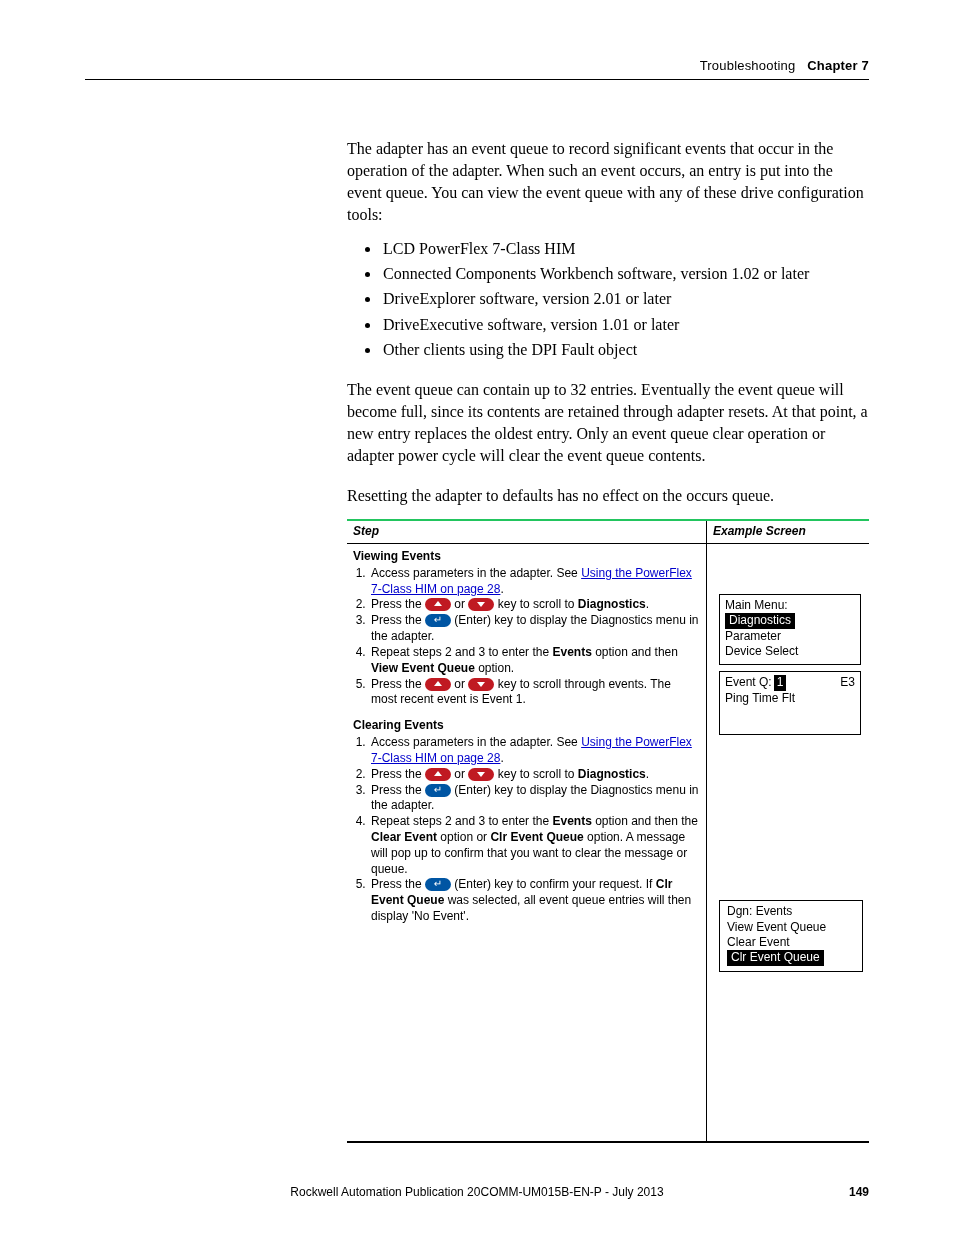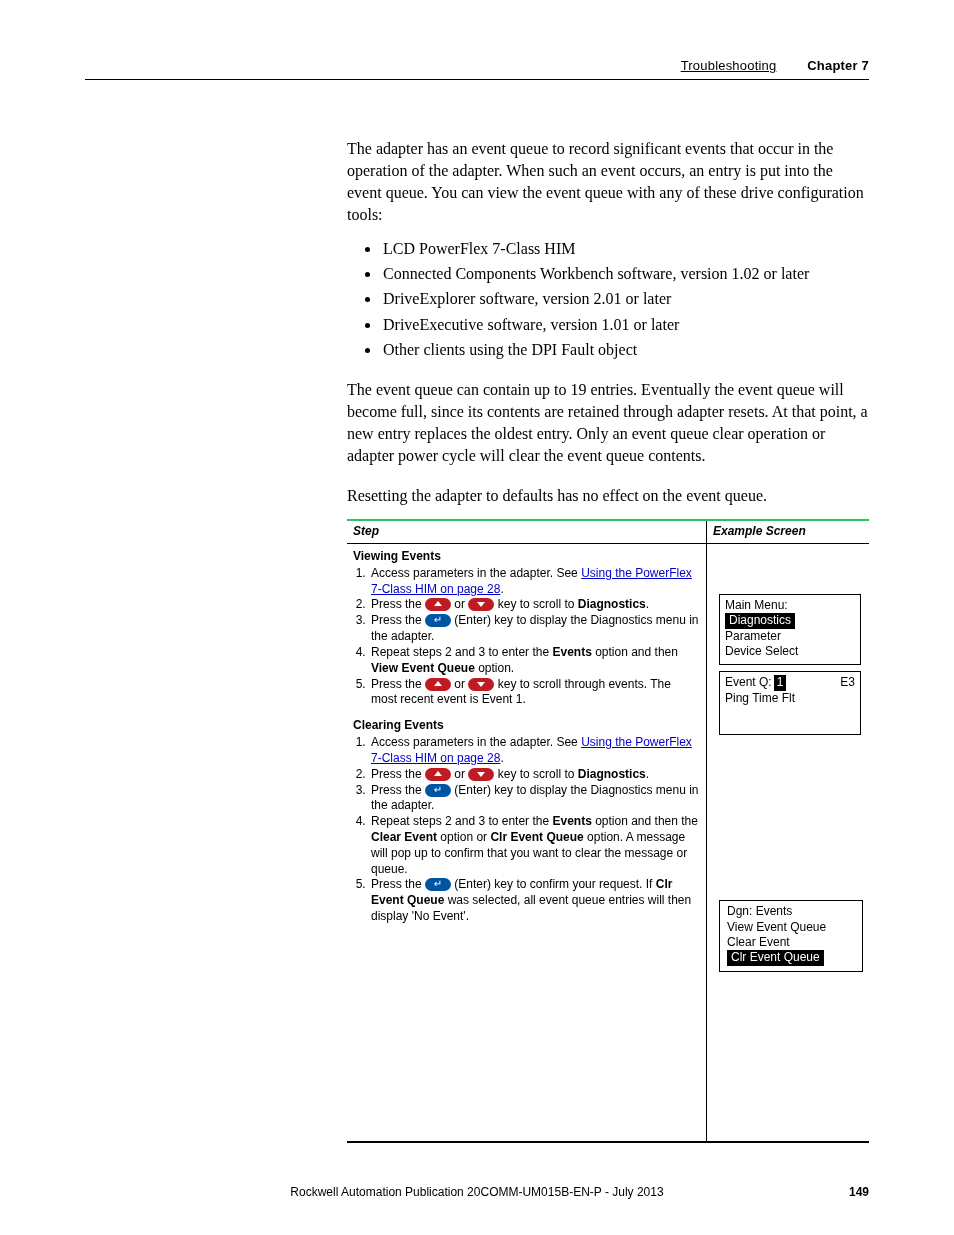--- a/index.html
+++ b/index.html
@@ -1,20 +1,20 @@
 <!DOCTYPE html>
 <html><head>
 <meta charset="utf-8">
 <style>
   @page { size: 954px 1235px; margin: 0; }
   html, body { margin: 0; padding: 0; width: 954px; height: 1235px; background: #fff; font-family: Georgia, 'Times New Roman', serif; color: #000; }
   .page { position: relative; width: 954px; height: 1235px; box-sizing: border-box; padding: 60px 85px 50px 85px; }
   .header { position: absolute; top: 58px; left: 85px; right: 85px; }
   .header-right { text-align: right; font-family: Arial, Helvetica, sans-serif; font-size: 13px; letter-spacing: .2px; }
-  .header-right .sect { font-weight: 400; margin-right: 27px; text-decoration: underline; }
+  .header-right .sect { font-weight: 400; margin-right: 8px; }
   .header-right .chap { font-weight: 700; }
   .header-rule { border: none; border-top: 1px solid #000; margin: 6px 0 0 0; }
   .content { position: absolute; top: 138px; left: 85px; right: 85px; }
   .col-left { float: left; width: 240px; }
   .col-right { margin-left: 262px; }
   .section-heading { font-family: Arial, Helvetica, sans-serif; font-weight: 700; font-size: 22.5px; line-height: 1.25; letter-spacing: .2px; }
   .body { font-size: 16px; line-height: 1.38; }
   .body p { margin: 0 0 12px 0; }
   .bullets { margin: 6px 0 14px 0; padding-left: 34px; }
   .bullets li { margin: 3px 0; padding-left: 2px; }
@@ -61,22 +61,22 @@
   <div class="content">
     <div class="col-right body">
       <p>The adapter has an event queue to record significant events that occur in the operation of the adapter. When such an event occurs, an entry is put into the event queue. You can view the event queue with any of these drive configuration tools:</p>
       <ul class="bullets">
         <li>LCD PowerFlex 7-Class HIM</li>
         <li>Connected Components Workbench software, version 1.02 or later</li>
         <li>DriveExplorer software, version 2.01 or later</li>
         <li>DriveExecutive software, version 1.01 or later</li>
         <li>Other clients using the DPI Fault object</li>
       </ul>
-      <p style="margin-top:18px;">The event queue can contain up to 19 entries. Eventually the event queue will become full, since its contents are retained through adapter resets. At that point, a new entry replaces the oldest entry. Only an event queue clear operation or adapter power cycle will clear the event queue contents.</p>
-      <p style="margin-top:18px;">Resetting the adapter to defaults has no effect on the event queue.</p>
+      <p style="margin-top:18px;">The event queue can contain up to 32 entries. Eventually the event queue will become full, since its contents are retained through adapter resets. At that point, a new entry replaces the oldest entry. Only an event queue clear operation or adapter power cycle will clear the event queue contents.</p>
+      <p style="margin-top:18px;">Resetting the adapter to defaults has no effect on the occurs queue.</p>
 
 
       <table class="steps">
         <tbody>
             <tr>
           <th class="col1">Step</th>
           <th class="col2">Example Screen</th>
         </tr>
         <tr class="last">
           <td class="c1">

